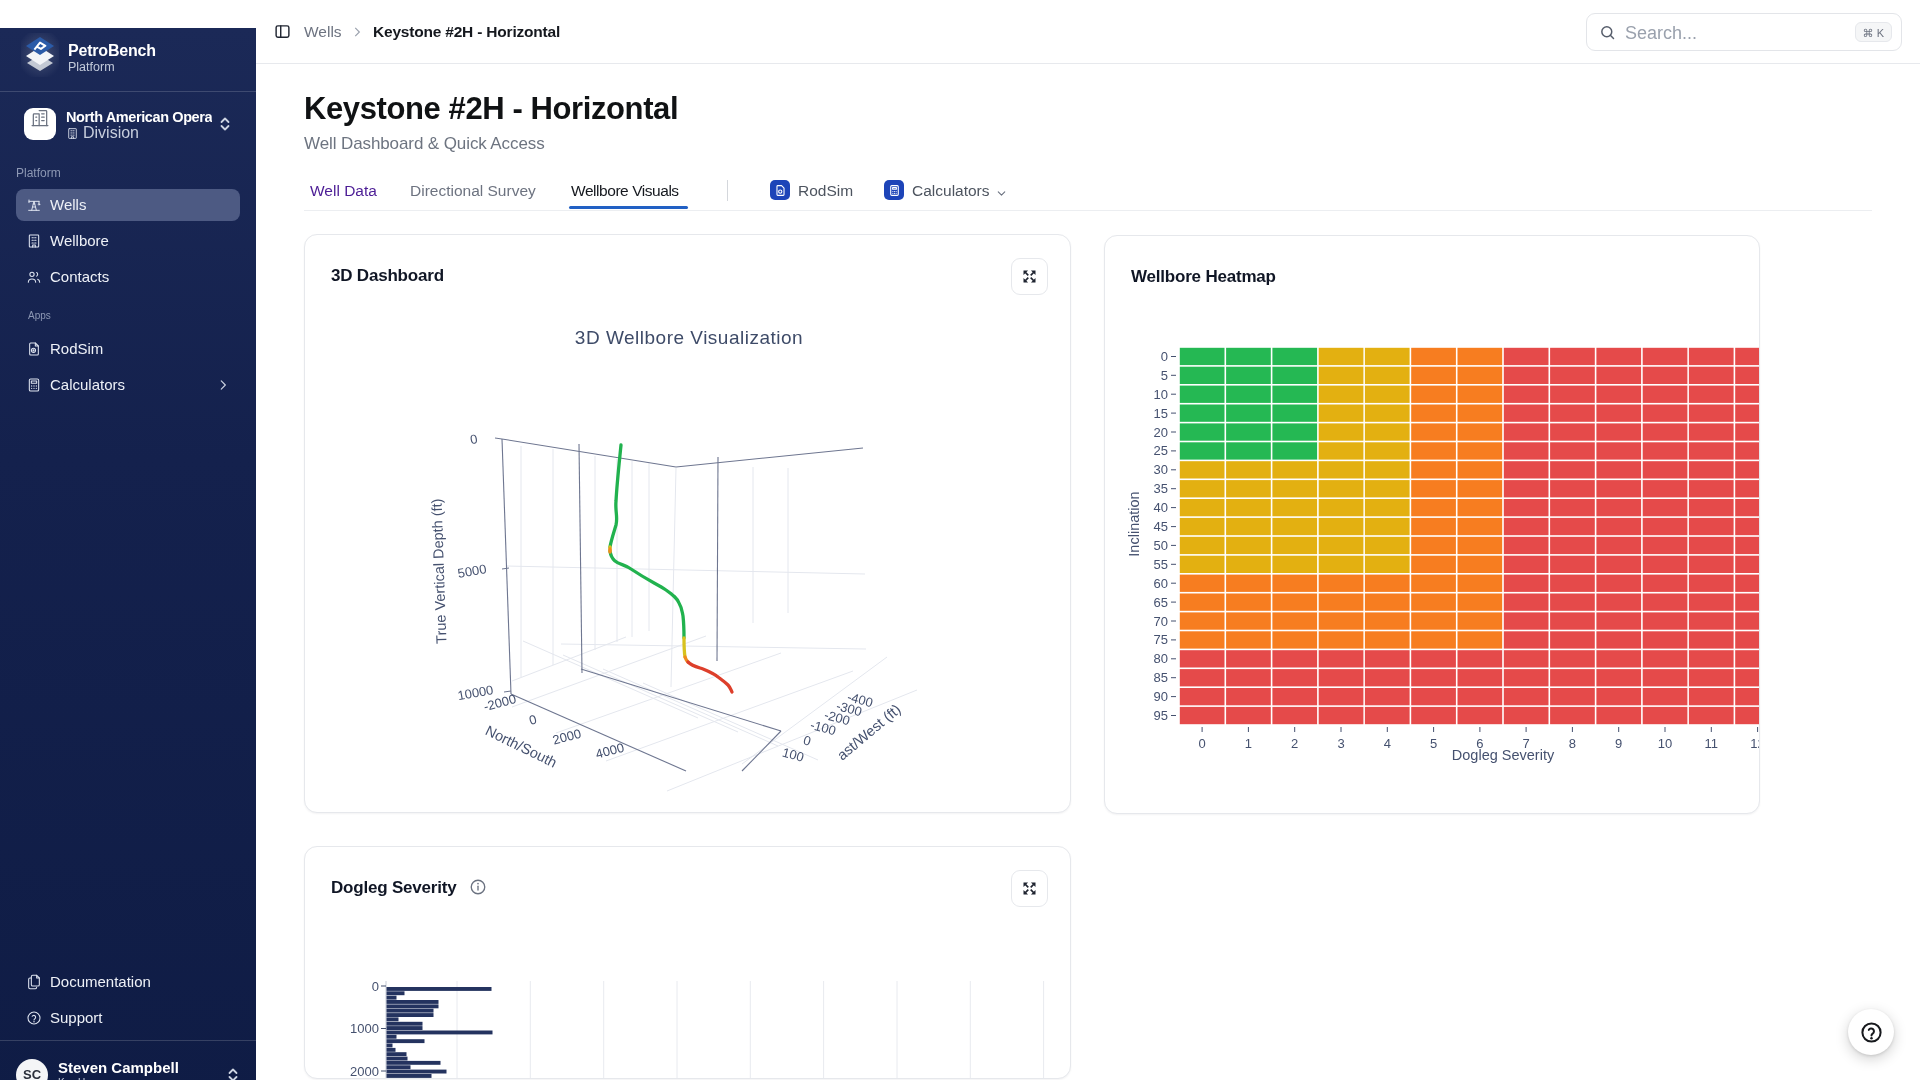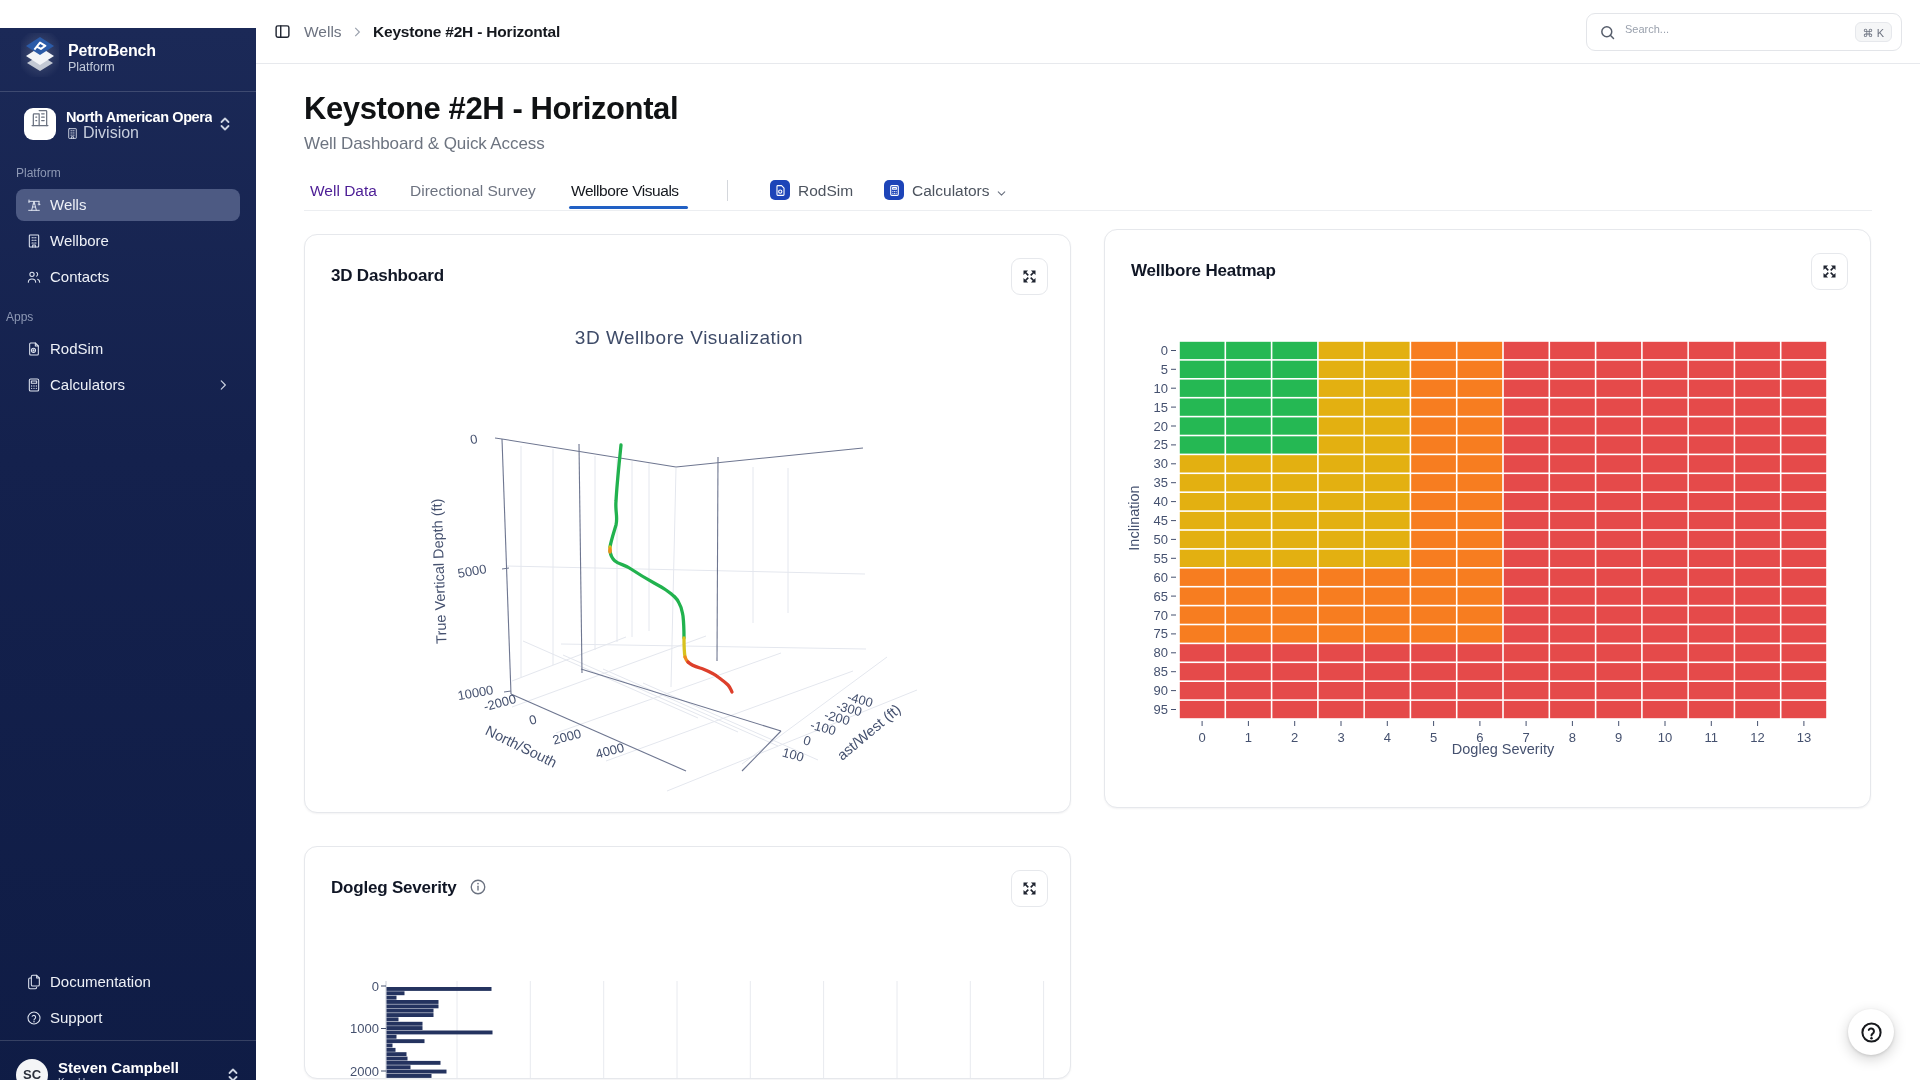--- a/index.html
+++ b/index.html
@@ -64,21 +64,21 @@
     </div>
   <div style="position:absolute;left:16px;top:233px;width:224px;height:32px;border-radius:8px;">
       <span style="position:absolute;left:10px;top:8px"><svg width="16" height="16" viewBox="0 0 24 24" fill="none" stroke="#dde3ef" stroke-width="1.6" stroke-linecap="round" stroke-linejoin="round">
           <circle cx="9" cy="8" r="3.2"></circle>
           <path d="M3.5 20c0-3 2.5-5 5.5-5s5.5 2 5.5 5"></path>
           <path d="M16 5.3a3.2 3.2 0 0 1 0 5.4"></path>
           <path d="M17.5 15.3c1.8.7 3 2.3 3 4.7"></path>
         </svg></span>
       <span style="position:absolute;left:34px;top:7px;font-size:15px;color:#eef1f7;">Contacts</span>
     </div>
-  <div style="position:absolute;left:6px;top:282px;font-size:12px;color:#8d98b4">Apps</div>
+  <div style="position:absolute;left:28px;top:282px;font-size:10px;color:#8d98b4">Apps</div>
   <div style="position:absolute;left:16px;top:305px;width:224px;height:32px;border-radius:8px;">
       <span style="position:absolute;left:10px;top:8px"><svg width="16" height="16" viewBox="0 0 24 24" fill="none" stroke="#dde3ef" stroke-width="1.6" stroke-linecap="round" stroke-linejoin="round">
           <path d="M14 3H7a1.5 1.5 0 0 0-1.5 1.5v15A1.5 1.5 0 0 0 7 21h10a1.5 1.5 0 0 0 1.5-1.5V7.5z"></path>
           <path d="M14 3v4.5h4.5"></path>
           <circle cx="11.2" cy="14" r="3.1"></circle>
           <circle cx="11.2" cy="14" r="0.9"></circle>
         </svg></span>
       <span style="position:absolute;left:34px;top:7px;font-size:15px;color:#eef1f7;">RodSim</span>
     </div>
   <div style="position:absolute;left:16px;top:341px;width:224px;height:32px;border-radius:8px;">
@@ -125,21 +125,21 @@
 <span style="position:absolute;left:304px;top:23px;font-size:15.5px;color:#6d7380">Wells</span>
 <svg style="position:absolute;left:350px;top:25px" width="14" height="14" viewBox="0 0 24 24" fill="none" stroke="#9aa1ad" stroke-width="2">
     <path d="M9 5l7 7-7 7"></path>
   </svg>
 <span style="position:absolute;left:373px;top:23px;font-size:15.5px;font-weight:bold;color:#15181e;letter-spacing:-.2px">Keystone #2H - Horizontal</span>
 <div style="position:absolute;left:1586px;top:13px;width:316px;height:38px;border:1px solid #e3e5e9;border-radius:9px;background:#fff">
   <span style="position:absolute;left:12px;top:10px"><svg width="17" height="17" viewBox="0 0 24 24" fill="none" stroke="#565d6b" stroke-width="2.1" stroke-linecap="round">
         <circle cx="11" cy="11" r="7"></circle>
         <path d="M20.5 20.5 16 16"></path>
       </svg></span>
-  <span style="position:absolute;left:38px;top:9px;font-size:11px;color:#9aa1ad">Search...</span>
+  <span style="position:absolute;left:38px;top:9px;font-size:18px;color:#9aa1ad">Search...</span>
   <span style="position:absolute;right:9px;top:8px;height:20px;padding:0 7px;background:#f5f6f7;border:1px solid #e6e8ec;border-radius:6px;font-size:11px;color:#6d7380;line-height:20px">⌘ K</span>
 </div>
 <div style="position:absolute;left:304px;top:91px;font-size:31px;font-weight:bold;color:#101214;letter-spacing:-0.4px">Keystone #2H - Horizontal</div>
 <div style="position:absolute;left:304px;top:134px;font-size:17px;color:#6d7480;letter-spacing:-.1px">Well Dashboard &amp; Quick Access</div>
 <div style="position:absolute;left:304px;top:210px;width:1568px;height:1px;background:#eceef1"></div>
 <span class="tab" style="position:absolute;left:310px;top:182px;font-size:15.5px;color:#4c1d95">Well Data</span>
 <span class="tab" style="position:absolute;left:410px;top:182px;font-size:15.5px;color:#6d7380">Directional Survey</span>
 <span class="tab" style="position:absolute;left:571px;top:182px;font-size:15.5px;font-weight:normal;color:#15181e;letter-spacing:-.45px">Wellbore Visuals</span>
 <div style="position:absolute;left:569px;top:206px;width:119px;height:3px;background:#2160c4;border-radius:2px"></div>
 <div style="position:absolute;left:727px;top:180px;width:1px;height:21px;background:#d4d7dc"></div>
@@ -228,21 +228,21 @@
 <text x="567" y="501" text-anchor="middle" transform="rotate(-40 567 501)" class="pt">ast/West (ft)</text>
 <g fill="none" stroke-linecap="round" stroke-width="3.3">
 <path d="M316,210 C314,230 312,248 311,266 C310,276 313,282 311,290 C308,300 306,306 305,312" stroke="#21b24e"></path>
 <path d="M305,316 C307,330 318,328 326,334 C344,346 352,349 361,355 C368,360 372,363 374,368 C377,373 377,376 378,381 C379,390 379,396 379,403" stroke="#21b24e"></path>
 <path d="M305,312 L305,316 M379,403 C379,410 379,416 380,422" stroke="#d8c21e"></path>
 <path d="M380,422 C381,425 382,426 383,427 M305,314 l0,3" stroke="#ef8c1f"></path>
 <path d="M383,427 C387,431 392,432 398,434 C403,436 408,438 413,442 C417,445 420,447 423,450 C425,452 426,455 427,457" stroke="#dd3f2b"></path>
 </g>
 </svg></div>
   </div>
-<div class="card" style="left:1104px;top:229px;width:767px;height:579px">
+<div class="card" style="left:1104px;top:235px;width:656px;height:579px">
     <div style="position:absolute;left:26px;top:31px;font-size:17px;font-weight:bold;color:#101625;letter-spacing:-.2px">Wellbore Heatmap</div>
     <div class="expbtn" style="left:706px;top:23px">
       <svg width="17" height="17" viewBox="0 0 24 24">
         <g fill="#1f2430">
           <polygon points="3.5,3.5 10,3.5 3.5,10"></polygon>
           <polygon points="20.5,3.5 14,3.5 20.5,10"></polygon>
           <polygon points="3.5,20.5 3.5,14 10,20.5"></polygon>
           <polygon points="20.5,20.5 20.5,14 14,20.5"></polygon>
         </g>
         <g stroke="#1f2430" stroke-width="2.4">

